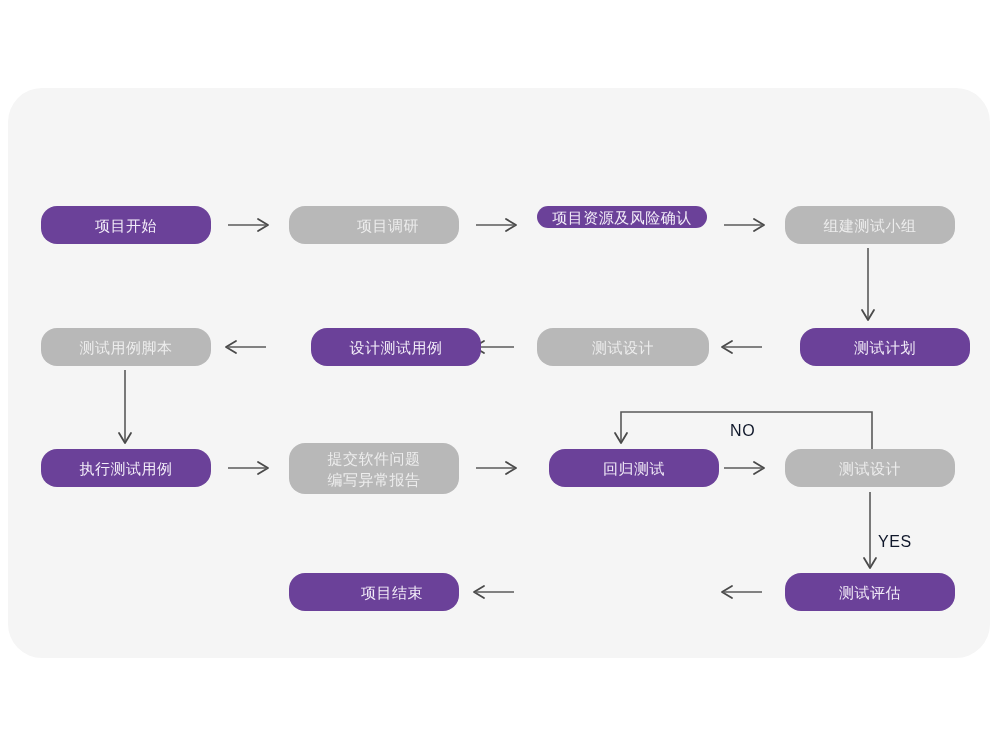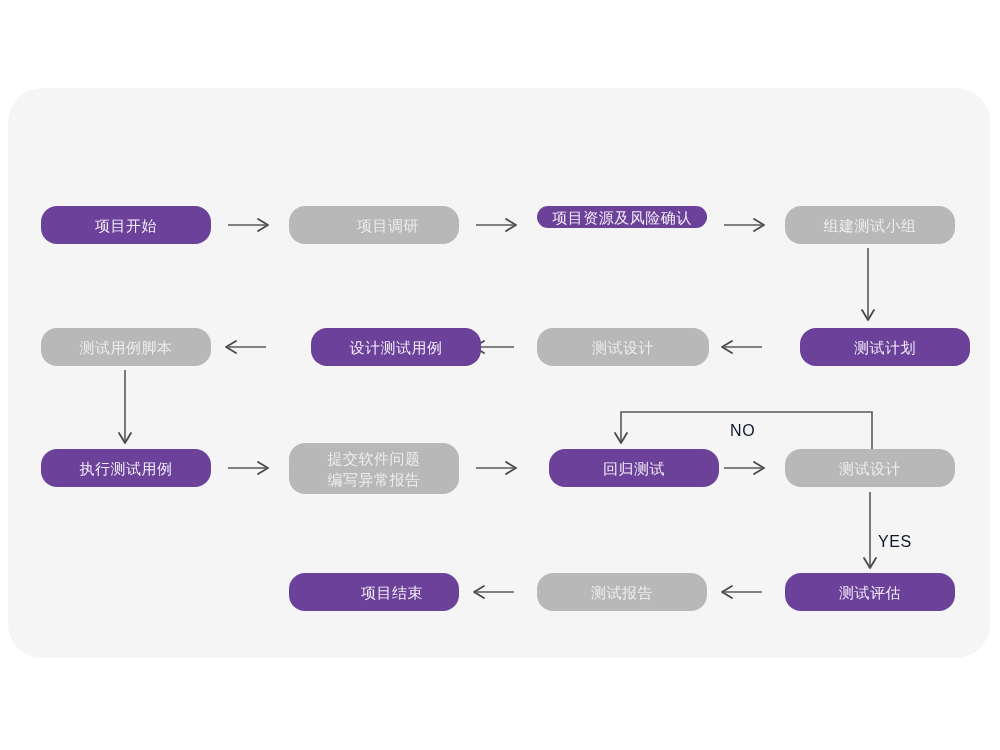--- a/index.html
+++ b/index.html
@@ -194,17 +194,16 @@
 
   <div class="node gray" style="left:289px; top:443px; width:170px; height:51px;">提交软件问题
 编写异常报告</div>
 
   <div class="node purple" style="left:537px; top:449px; width:170px; height:38px;margin-left:12px;">回归测试</div>
 
   <div class="node gray" style="left:785px; top:449px; width:170px; height:38px;">测试设计</div>
 
   <div class="node purple" style="left:289px; top:573px; width:170px; height:38px;padding-left:36px;">项目结束</div>
 
-  <div class="node gray" style="left:537px; top:573px; width:170px; height:38px;">测试报告</div>
 
   <div class="node purple" style="left:785px; top:573px; width:170px; height:38px;">测试评估</div>
 
 </div>
 
 </body></html>

